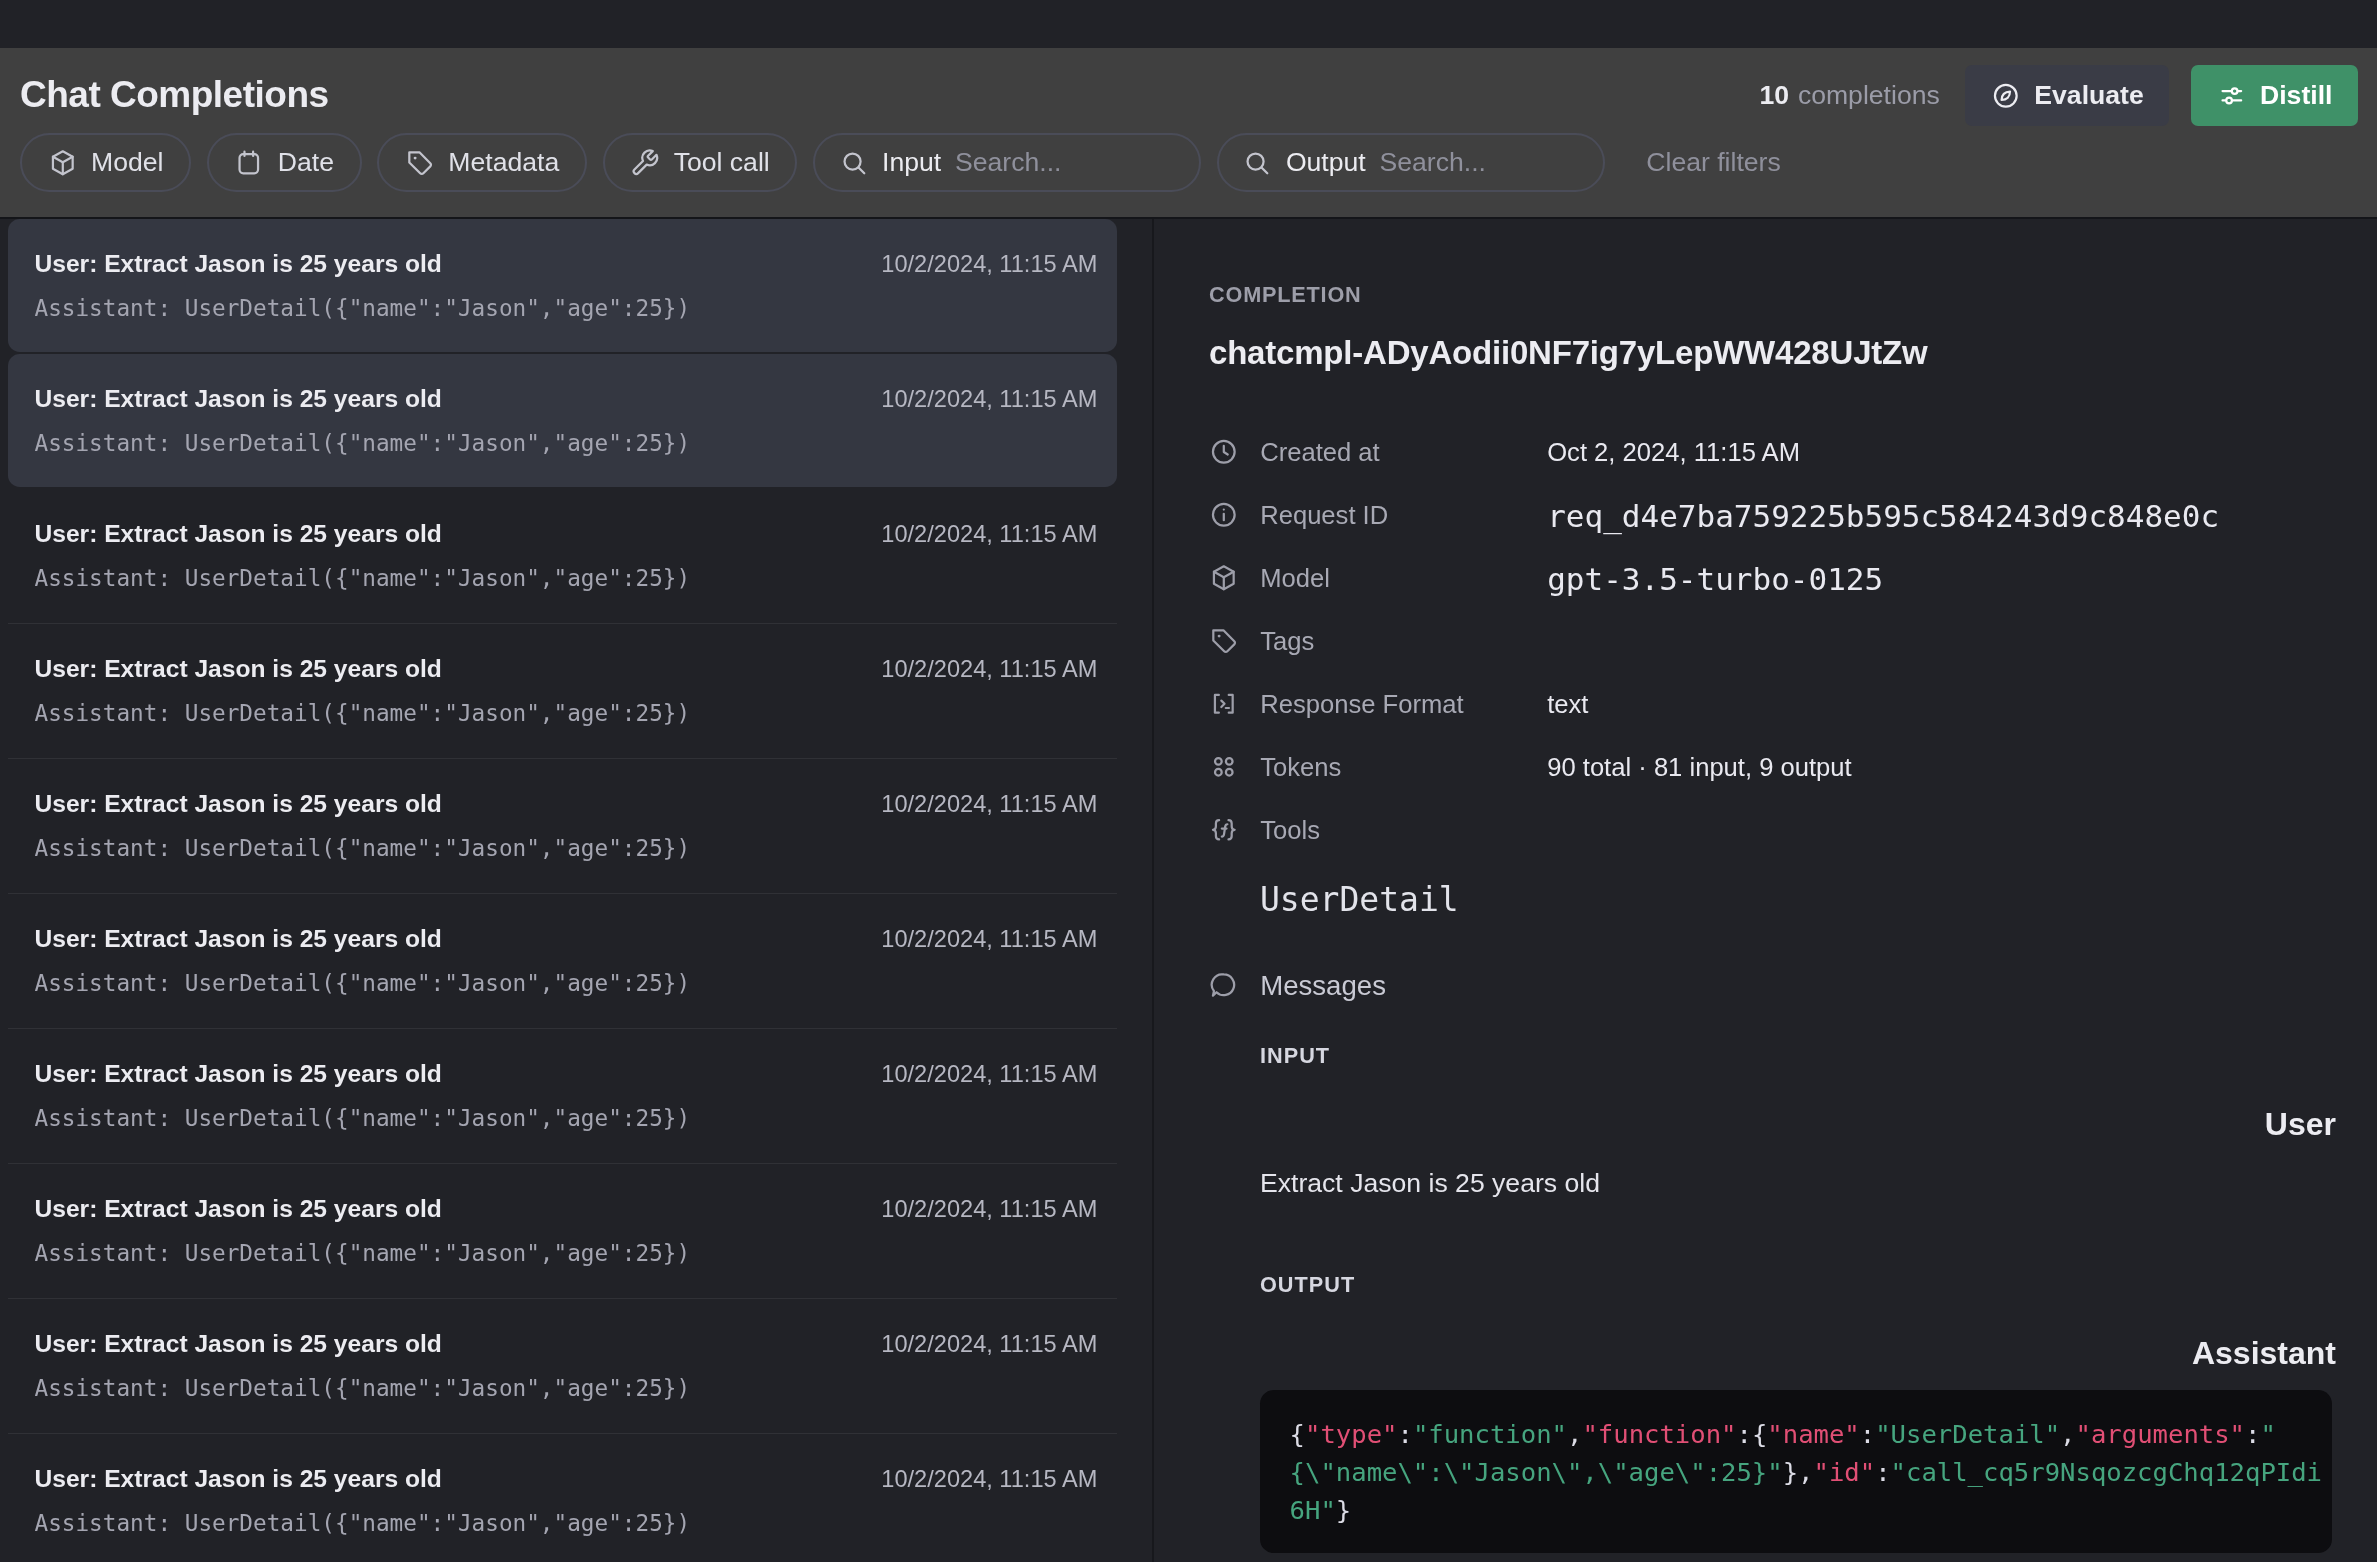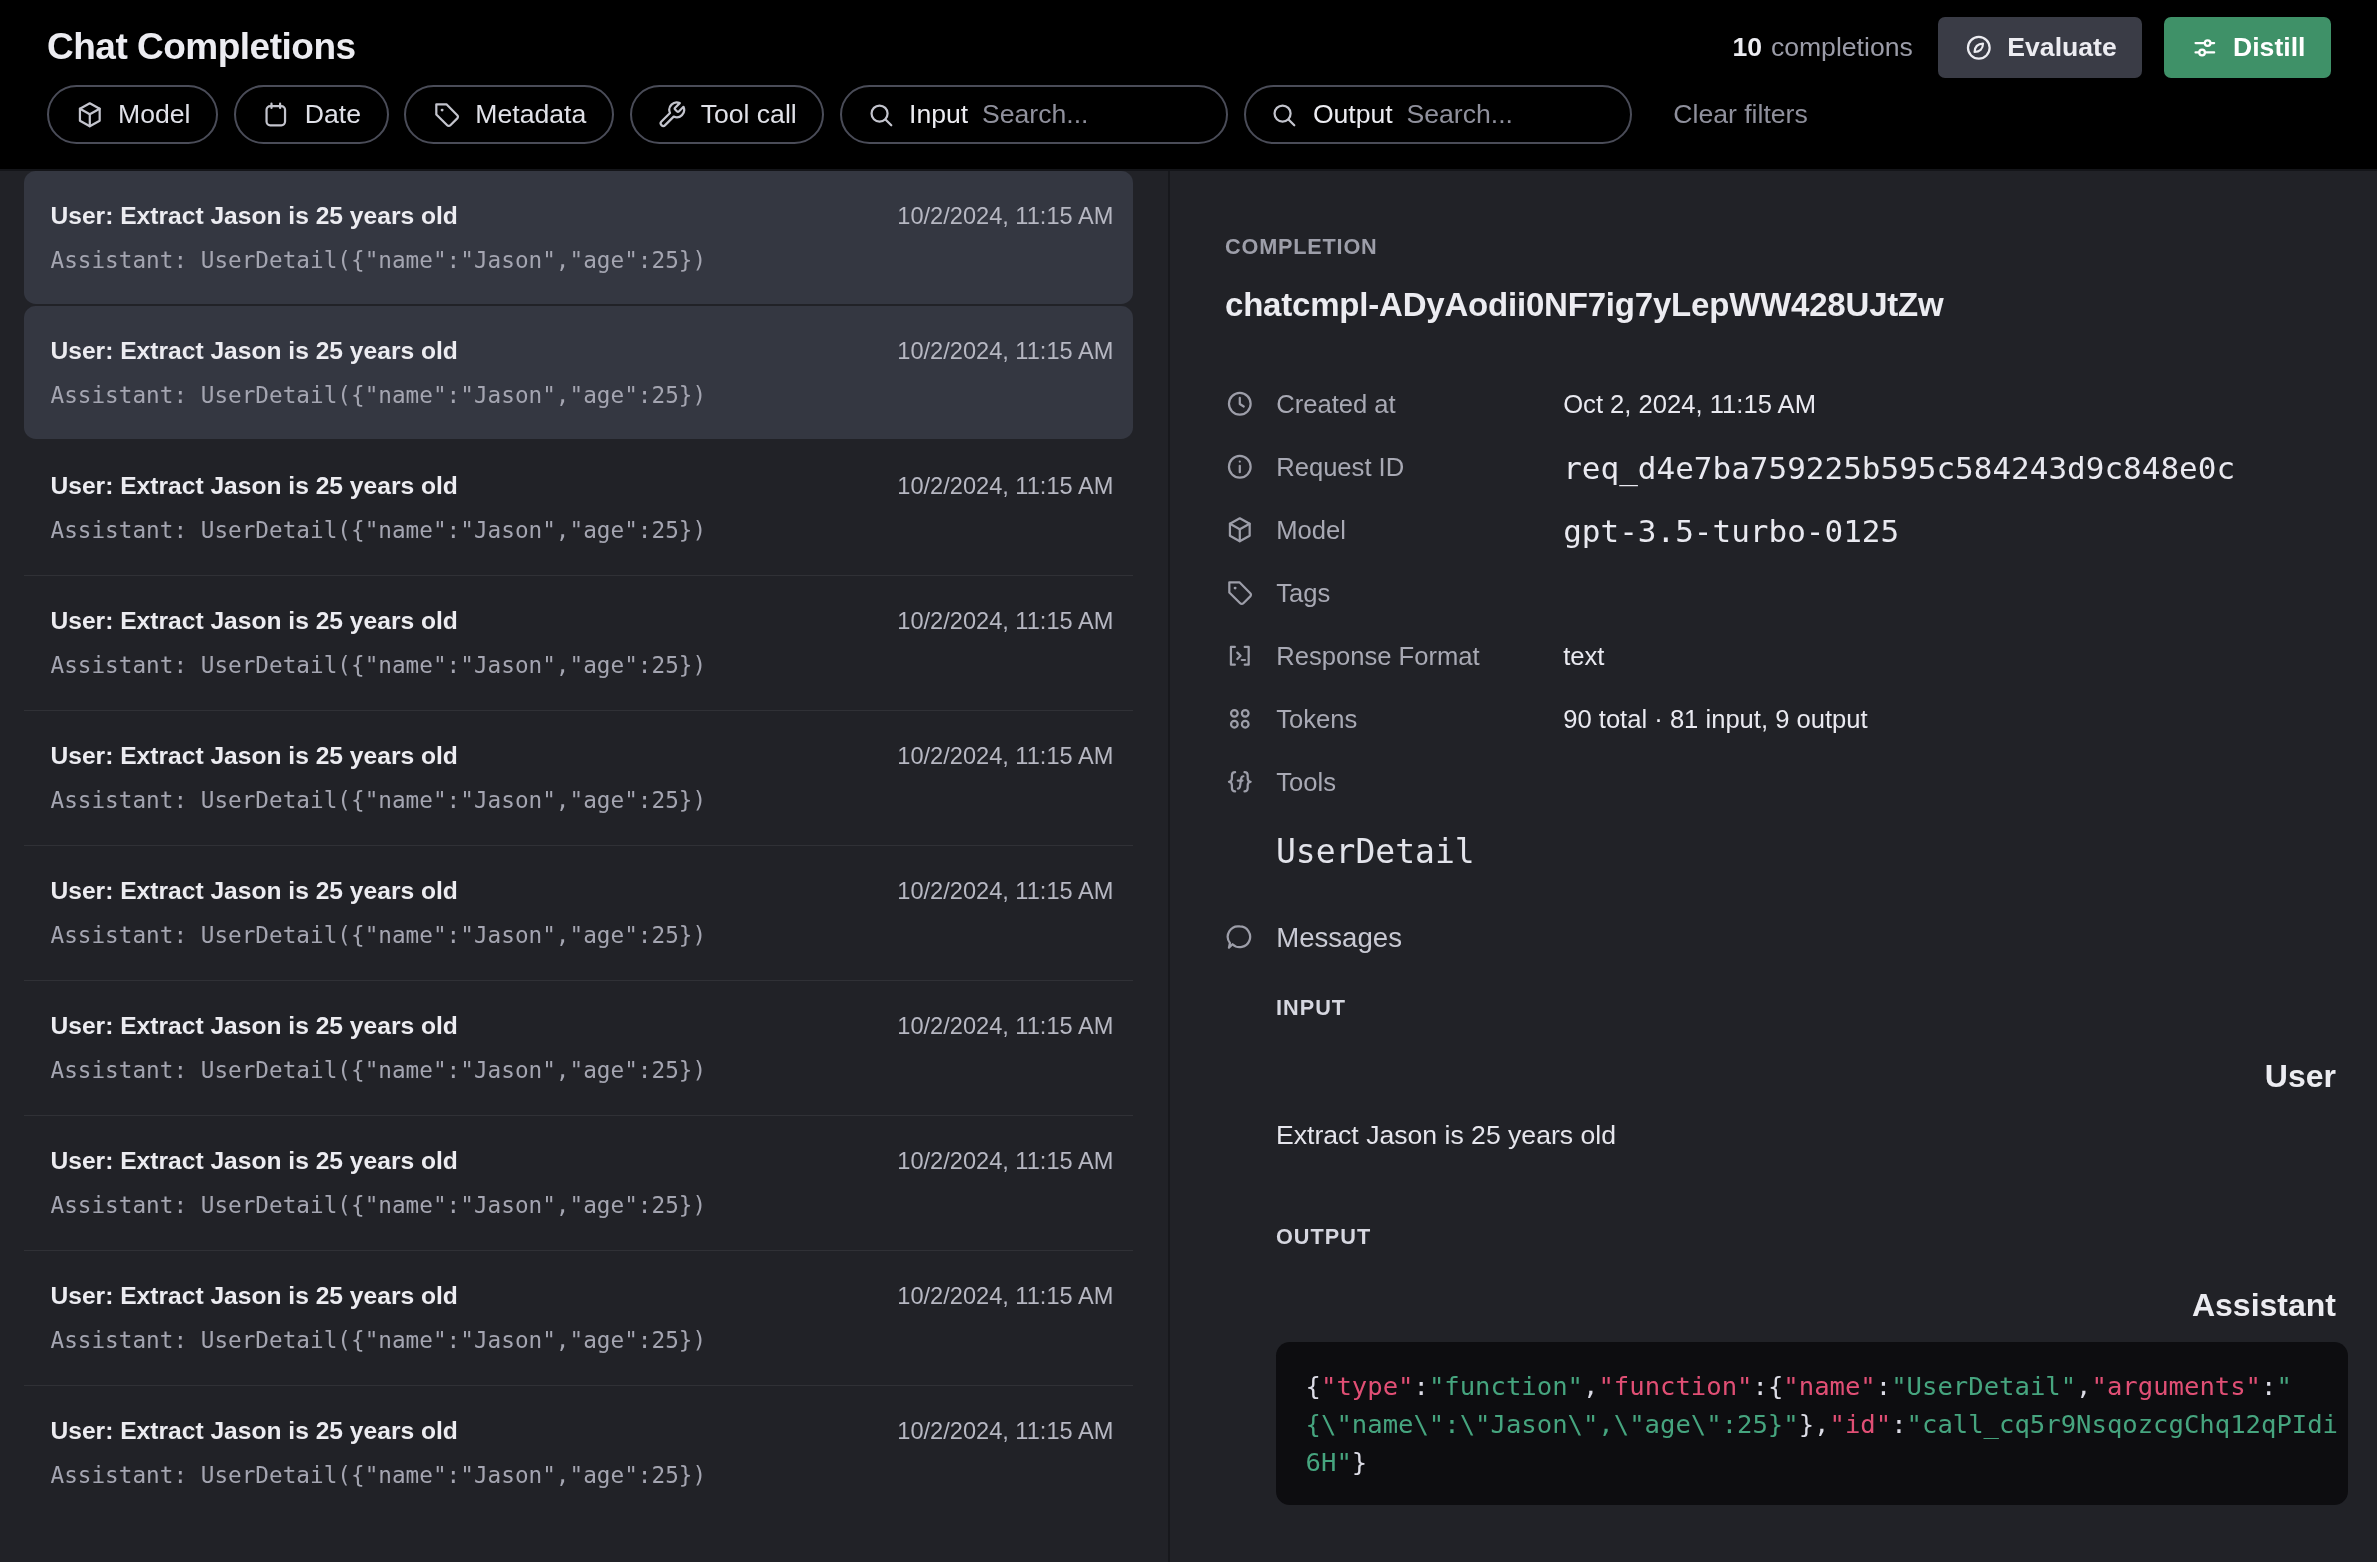--- a/index.html
+++ b/index.html
@@ -3,21 +3,21 @@
 <meta charset="utf-8">
 <style>
   * { margin:0; padding:0; box-sizing:border-box; }
   html,body { width:2378px; height:1562px; overflow:hidden; background:#212227; }
   body { font-family:"Liberation Sans","DejaVu Sans",sans-serif; color:#ececf1; }
   .mono { font-family:"DejaVu Sans Mono","Liberation Mono",monospace; }
 
   .app { width:2378px; height:1562px; display:flex; flex-direction:column; }
 
   
-  header { padding:0 47px; border-bottom:2px solid #141519; background:#000000; flex:0 0 auto; }
+  header { padding:0 20px; border-bottom:2px solid #141519; background:#404040; flex:0 0 auto;margin-top:48px; }
   .header-top { display:flex; align-items:center; justify-content:space-between; padding-top:17.7px; height:77px; }
   h1.page-title { font-size:37px; font-weight:bold; letter-spacing:-0.5px; }
   .header-actions { display:flex; align-items:center; gap:21.7px; }
   .completions-count { font-size:26.6px; color:#9b9ca8; margin-right:3.9px; }
   .completions-count .count-num { color:#ececf1; font-weight:bold; margin-right:8.9px; }
   .btn { display:flex; align-items:center; gap:13.8px; height:61px; padding:0 25.6px; border:none;
          border-radius:7px; font-size:26.6px; font-weight:600; color:#ececf1; cursor:pointer;
          font-family:inherit; }
   .btn .icon { display:flex; }
   .btn-dark { background:#3a3c46; }
@@ -32,21 +32,21 @@
                  border:2px solid #4a4c58; border-radius:29.6px; width:388px; }
   .search-pill .icon { display:flex; color:#c3c4cd; margin-right:13.8px; }
   .search-pill .search-label { font-size:26.6px; color:#ececf1; margin-right:13.8px; white-space:nowrap; }
   .search-pill input { background:transparent; border:none; outline:none; color:#ececf1;
                        font-size:26.6px; width:100%; font-family:inherit; }
   .search-pill input::placeholder { color:#8f909c; }
   .clear-filters { background:none; border:none; font-size:26.6px; color:#8f909c;
                    margin-left:25.6px; cursor:pointer; font-family:inherit; }
 
   
-  .main { display:flex; flex:1 1 auto; min-height:0;padding-left:16px; }
+  .main { display:flex; flex:1 1 auto; min-height:0; }
   .list-panel { width:1154px; flex:0 0 auto; border-right:2px solid #17181c; overflow:hidden; }
   .list-item { margin:0 35px 0 7.9px; padding:30.5px 19.7px 0 26.6px; height:135px; cursor:pointer; }
   .list-item.card { background:#343741; border-radius:11.8px; height:133px; margin-bottom:2px; }
   .list-item.lined { border-bottom:1px solid rgba(255,255,255,0.07); }
   .li-top { display:flex; align-items:baseline; justify-content:space-between; }
   .li-user { font-size:24.6px; font-weight:bold; color:#ececf1; }
   .li-time { font-size:23.6px; color:#b6b7c2; font-weight:normal; }
   .li-assistant { margin-top:16.7px; font-size:22.7px; color:#a4a5b1; }
 
   .detail-panel { flex:1 1 auto; padding:63px 42px 0 55px; overflow:hidden; }

